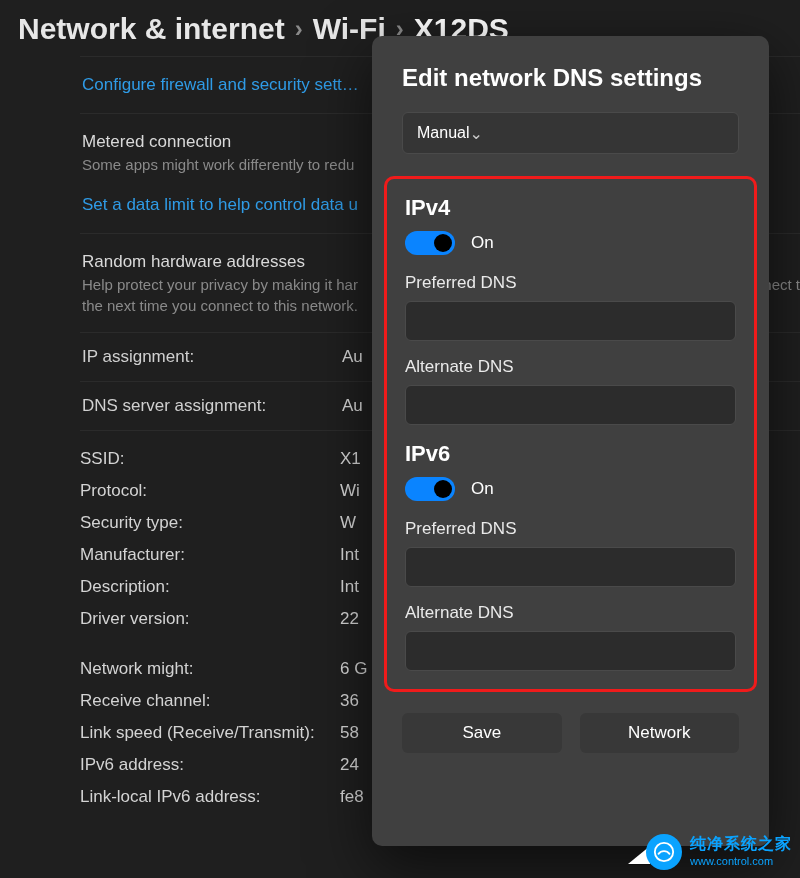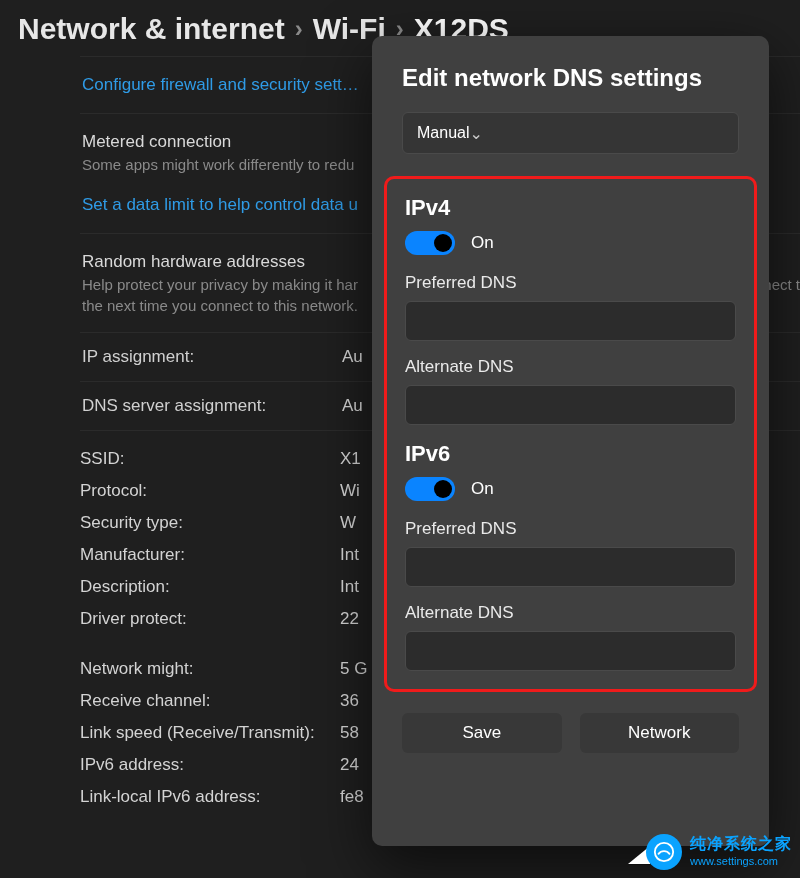--- a/index.html
+++ b/index.html
@@ -97,27 +97,27 @@
       </div>
     <div class="prow">
         <div class="plabel">Manufacturer:</div>
         <div class="pval">Int</div>
       </div>
     <div class="prow">
         <div class="plabel">Description:</div>
         <div class="pval">Int</div>
       </div>
     <div class="prow">
-        <div class="plabel">Driver protect:</div>
+        <div class="plabel">Driver version:</div>
         <div class="pval">22</div>
       </div>
     <div class="grp-sep"></div>
     <div class="prow">
         <div class="plabel">Network might:</div>
-        <div class="pval">5 G</div>
+        <div class="pval">6 G</div>
       </div>
     <div class="prow">
         <div class="plabel">Receive channel:</div>
         <div class="pval">36</div>
       </div>
     <div class="prow">
         <div class="plabel">Link speed (Receive/Transmit):</div>
         <div class="pval">58</div>
       </div>
     <div class="prow">
@@ -175,15 +175,15 @@
     <div class="arrow"></div>
     <div class="bubble">
       <svg width="22" height="22" viewBox="0 0 24 24" fill="none">
           <circle cx="12" cy="12" r="10" stroke="#fff" stroke-width="2"></circle>
           <path d="M6 14c3-4 9-4 12 0" stroke="#fff" stroke-width="2" stroke-linecap="round"></path>
         </svg>
     </div>
   </div>
   <div class="txt">
     <div class="main">纯净系统之家</div>
-    <div class="sub">www.settings.com</div>
+    <div class="sub">www.control.com</div>
   </div>
 </div>
 
 </body></html>

